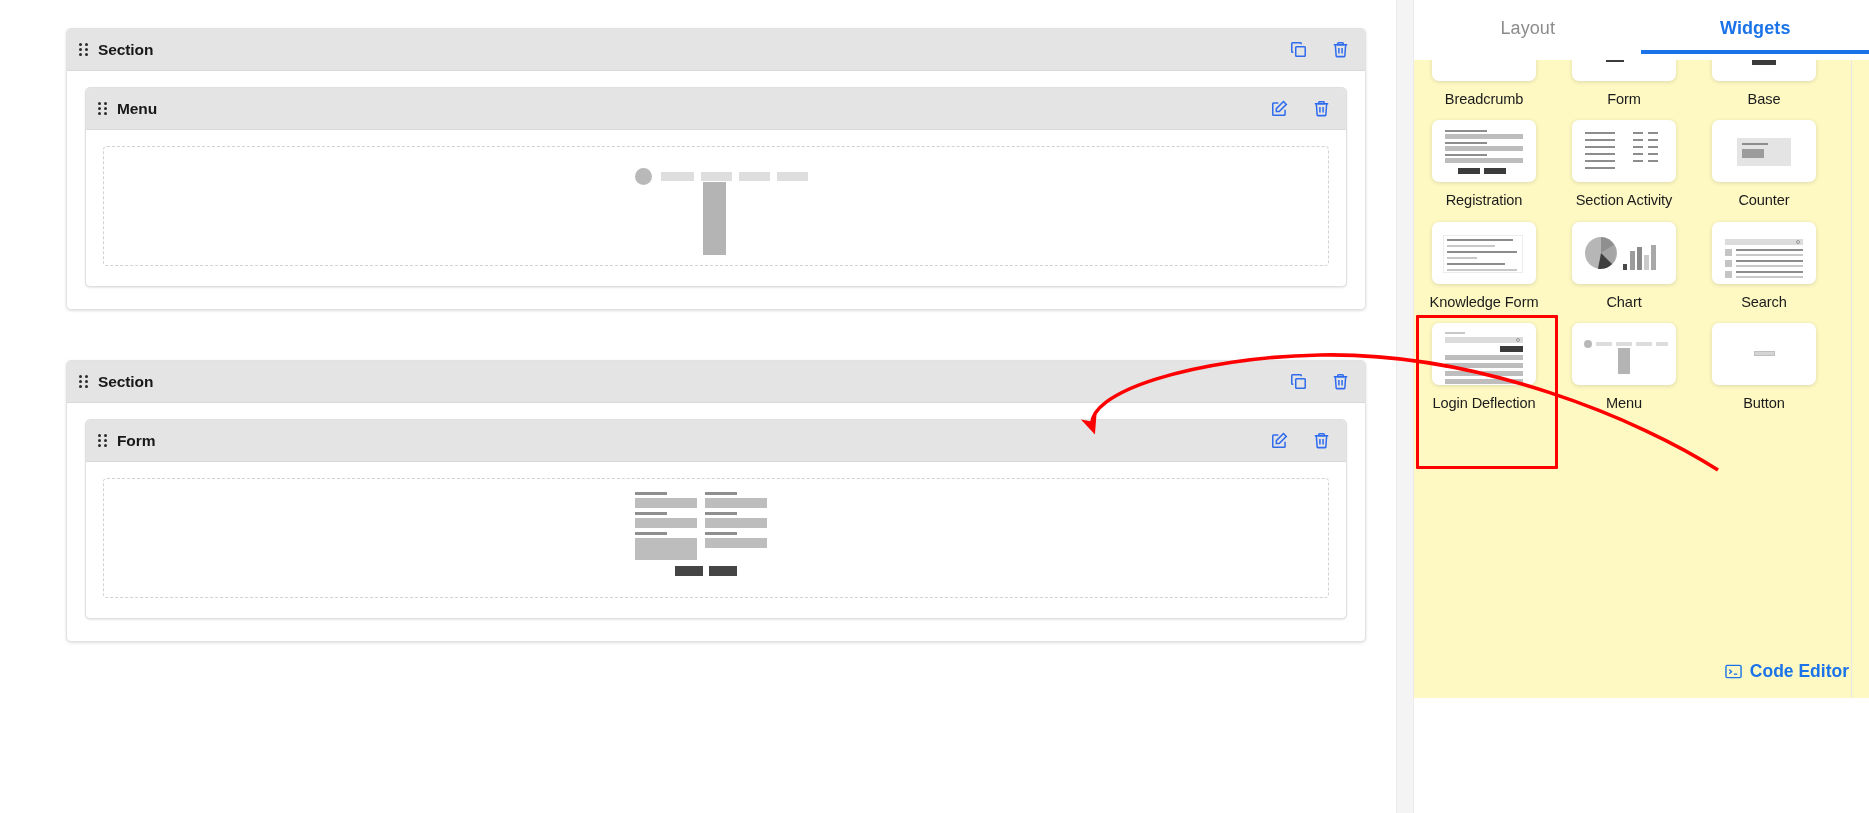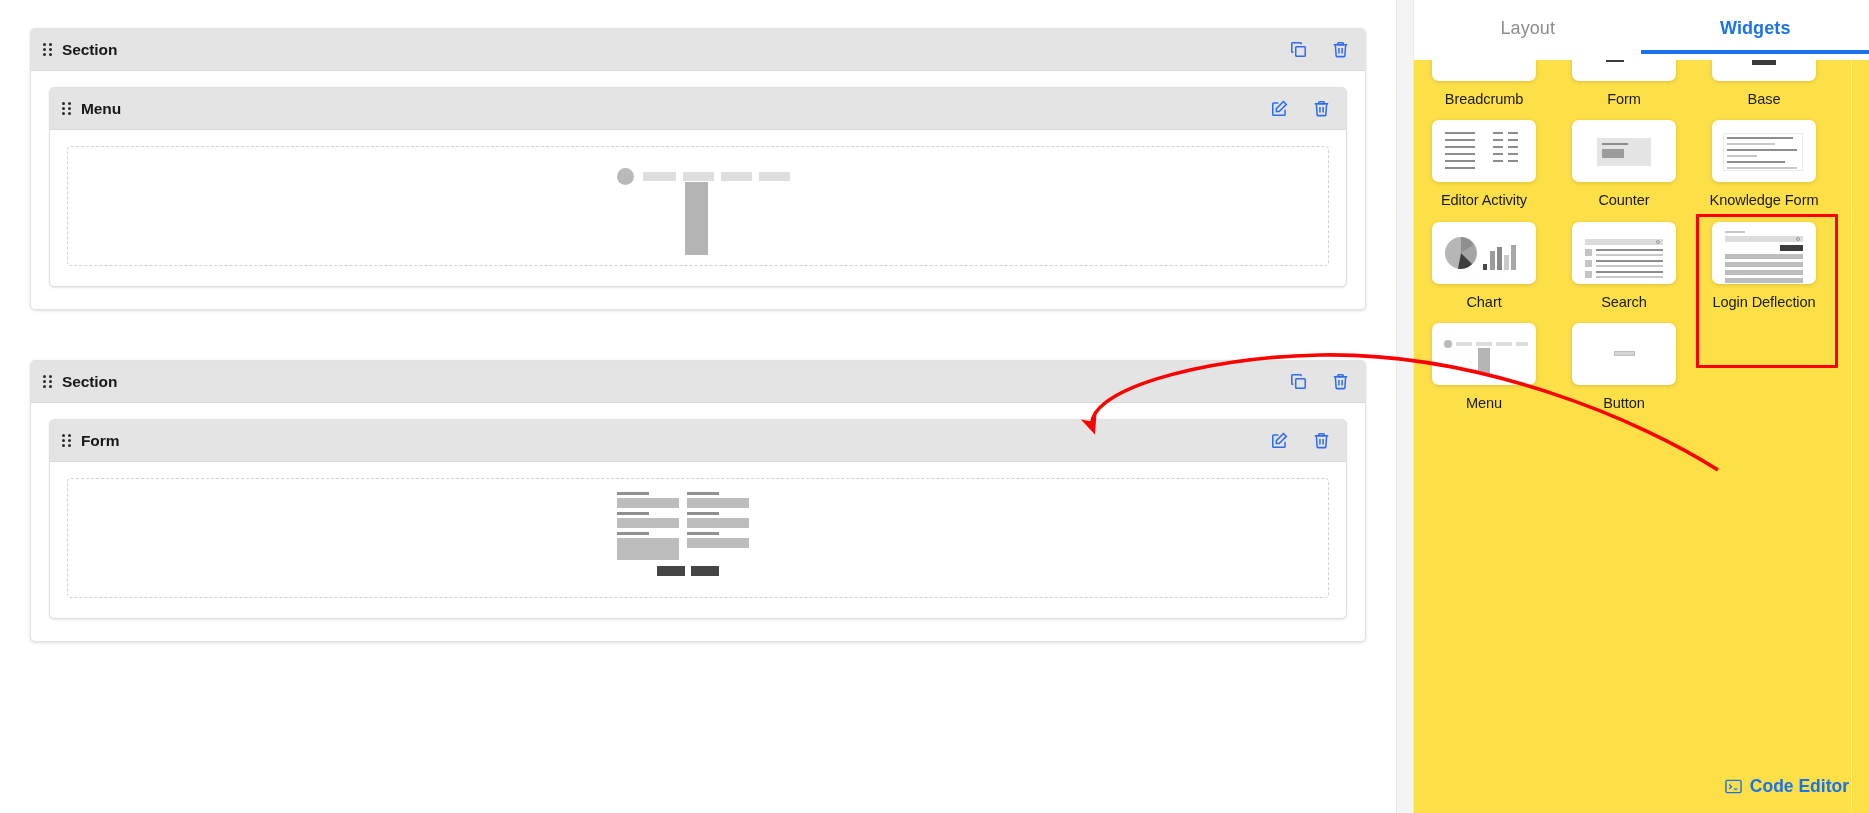--- a/index.html
+++ b/index.html
@@ -19,20 +19,21 @@
     display: flex;
   }
 
   
   #canvas {
     position: relative;
     width: 1396px;
     height: 813px;
     background: #ffffff;
     padding: 28px 30px 0 30px;
+    margin-left: 36px;
   }
 
   .section-card {
     background: #ffffff;
     border: 1px solid #e2e2e2;
     border-radius: 5px;
     box-shadow: 0 1px 3px rgba(0,0,0,.13);
     margin-bottom: 50px;
   }
 
@@ -152,22 +153,22 @@
     height: 813px;
     background: #f4f4f4;
     border-left: 1px solid #ebebeb;
     border-right: 1px solid #ebebeb;
     flex: none;
   }
 
   #panel {
     position: relative;
     width: 455px;
-    height: 813px;
-    background: #fde047;
+    height: 698px;
+    background: #fef9c3;
     flex: none;
     overflow: hidden;
   }
 
   .tabs {
     display: flex;
     height: 60px;
     position: relative;
     z-index: 4;
     background: #fff;
@@ -494,20 +495,33 @@
 
       <div class="widget-item" style="margin-top:-44px;">
         <div class="widget-thumb">
           <span class="sk sk-line" style="left:28px;top:18px;width:48px;height:4px;"></span>
           <span class="sk sk-line" style="left:28px;top:28px;width:48px;height:4px;"></span>
           <span class="sk sk-dark" style="left:40px;top:40px;width:24px;height:6px;"></span>
         </div>
         <div class="widget-label">Base</div>
       </div>
 
+      <div class="widget-item">
+        <div class="widget-thumb">
+          <span class="sk sk-line-d" style="left:13px;top:10px;width:42px;height:2px;"></span>
+          <span class="sk sk-block" style="left:13px;top:14px;width:78px;height:5px;"></span>
+          <span class="sk sk-line-d" style="left:13px;top:22px;width:42px;height:2px;"></span>
+          <span class="sk sk-block" style="left:13px;top:26px;width:78px;height:5px;"></span>
+          <span class="sk sk-line-d" style="left:13px;top:34px;width:42px;height:2px;"></span>
+          <span class="sk sk-block" style="left:13px;top:38px;width:78px;height:5px;"></span>
+          <span class="sk sk-dark" style="left:26px;top:48px;width:22px;height:6px;"></span>
+          <span class="sk sk-dark" style="left:52px;top:48px;width:22px;height:6px;"></span>
+        </div>
+        <div class="widget-label">Registration</div>
+      </div>
 
 
 
       <div class="widget-item">
         <div class="widget-thumb">
           <span class="sk sk-line-d" style="left:13px;top:12px;width:30px;height:2px;"></span>
           <span class="sk sk-line-d" style="left:13px;top:19px;width:30px;height:2px;"></span>
           <span class="sk sk-line-d" style="left:13px;top:26px;width:30px;height:2px;"></span>
           <span class="sk sk-line-d" style="left:13px;top:33px;width:30px;height:2px;"></span>
           <span class="sk sk-line-d" style="left:13px;top:40px;width:30px;height:2px;"></span>
@@ -516,21 +530,21 @@
           <span class="sk sk-line-d" style="left:76px;top:12px;width:10px;height:2px;"></span>
           <span class="sk sk-line-d" style="left:61px;top:19px;width:10px;height:2px;"></span>
           <span class="sk sk-line-d" style="left:76px;top:19px;width:10px;height:2px;"></span>
           <span class="sk sk-line-d" style="left:61px;top:26px;width:10px;height:2px;"></span>
           <span class="sk sk-line-d" style="left:76px;top:26px;width:10px;height:2px;"></span>
           <span class="sk sk-line-d" style="left:61px;top:33px;width:10px;height:2px;"></span>
           <span class="sk sk-line-d" style="left:76px;top:33px;width:10px;height:2px;"></span>
           <span class="sk sk-line-d" style="left:61px;top:40px;width:10px;height:2px;"></span>
           <span class="sk sk-line-d" style="left:76px;top:40px;width:10px;height:2px;"></span>
         </div>
-        <div class="widget-label">Editor Activity</div>
+        <div class="widget-label">Section Activity</div>
       </div>
 
       <div class="widget-item">
         <div class="widget-thumb">
           <span class="sk sk-pale" style="left:25px;top:18px;width:54px;height:28px;"></span>
           <span class="sk sk-line-d" style="left:30px;top:23px;width:26px;height:2px;"></span>
           <span class="sk" style="left:30px;top:29px;width:22px;height:9px;background:#9c9c9c;"></span>
         </div>
         <div class="widget-label">Counter</div>
       </div>

